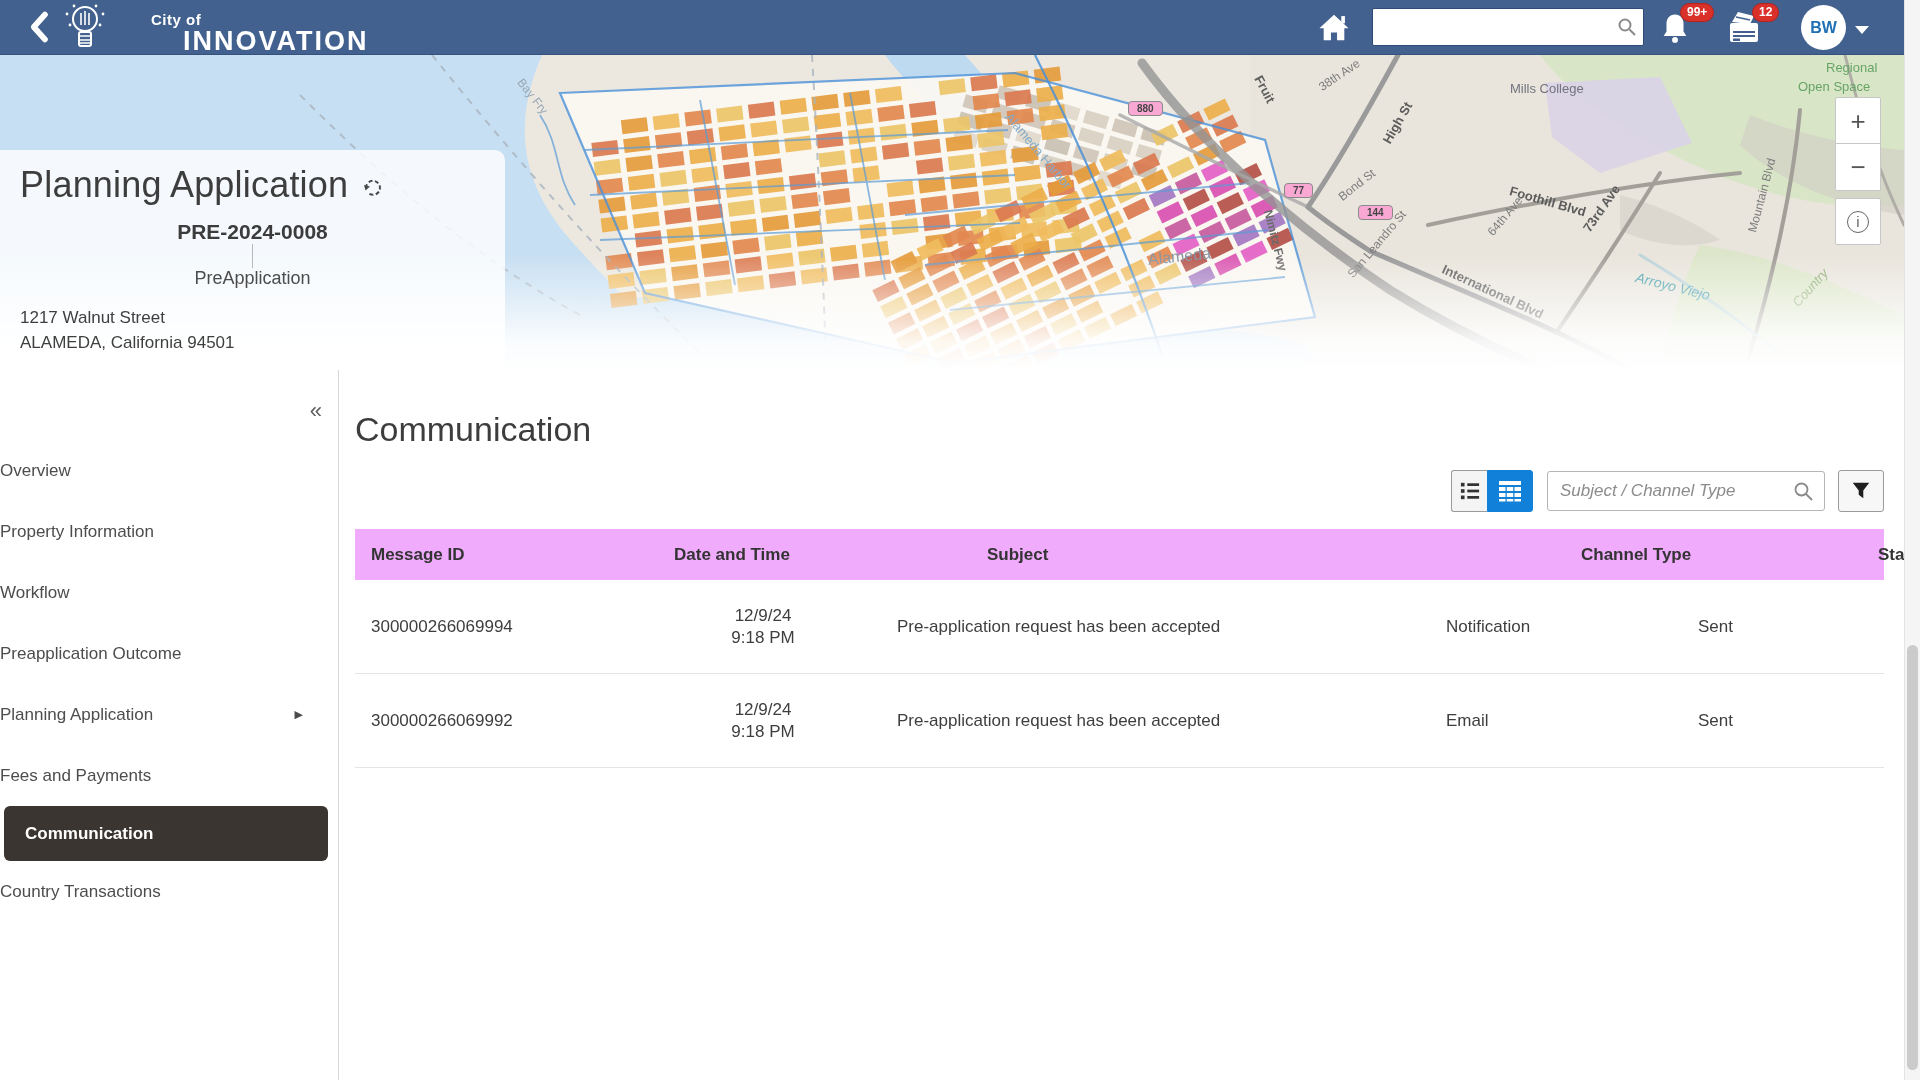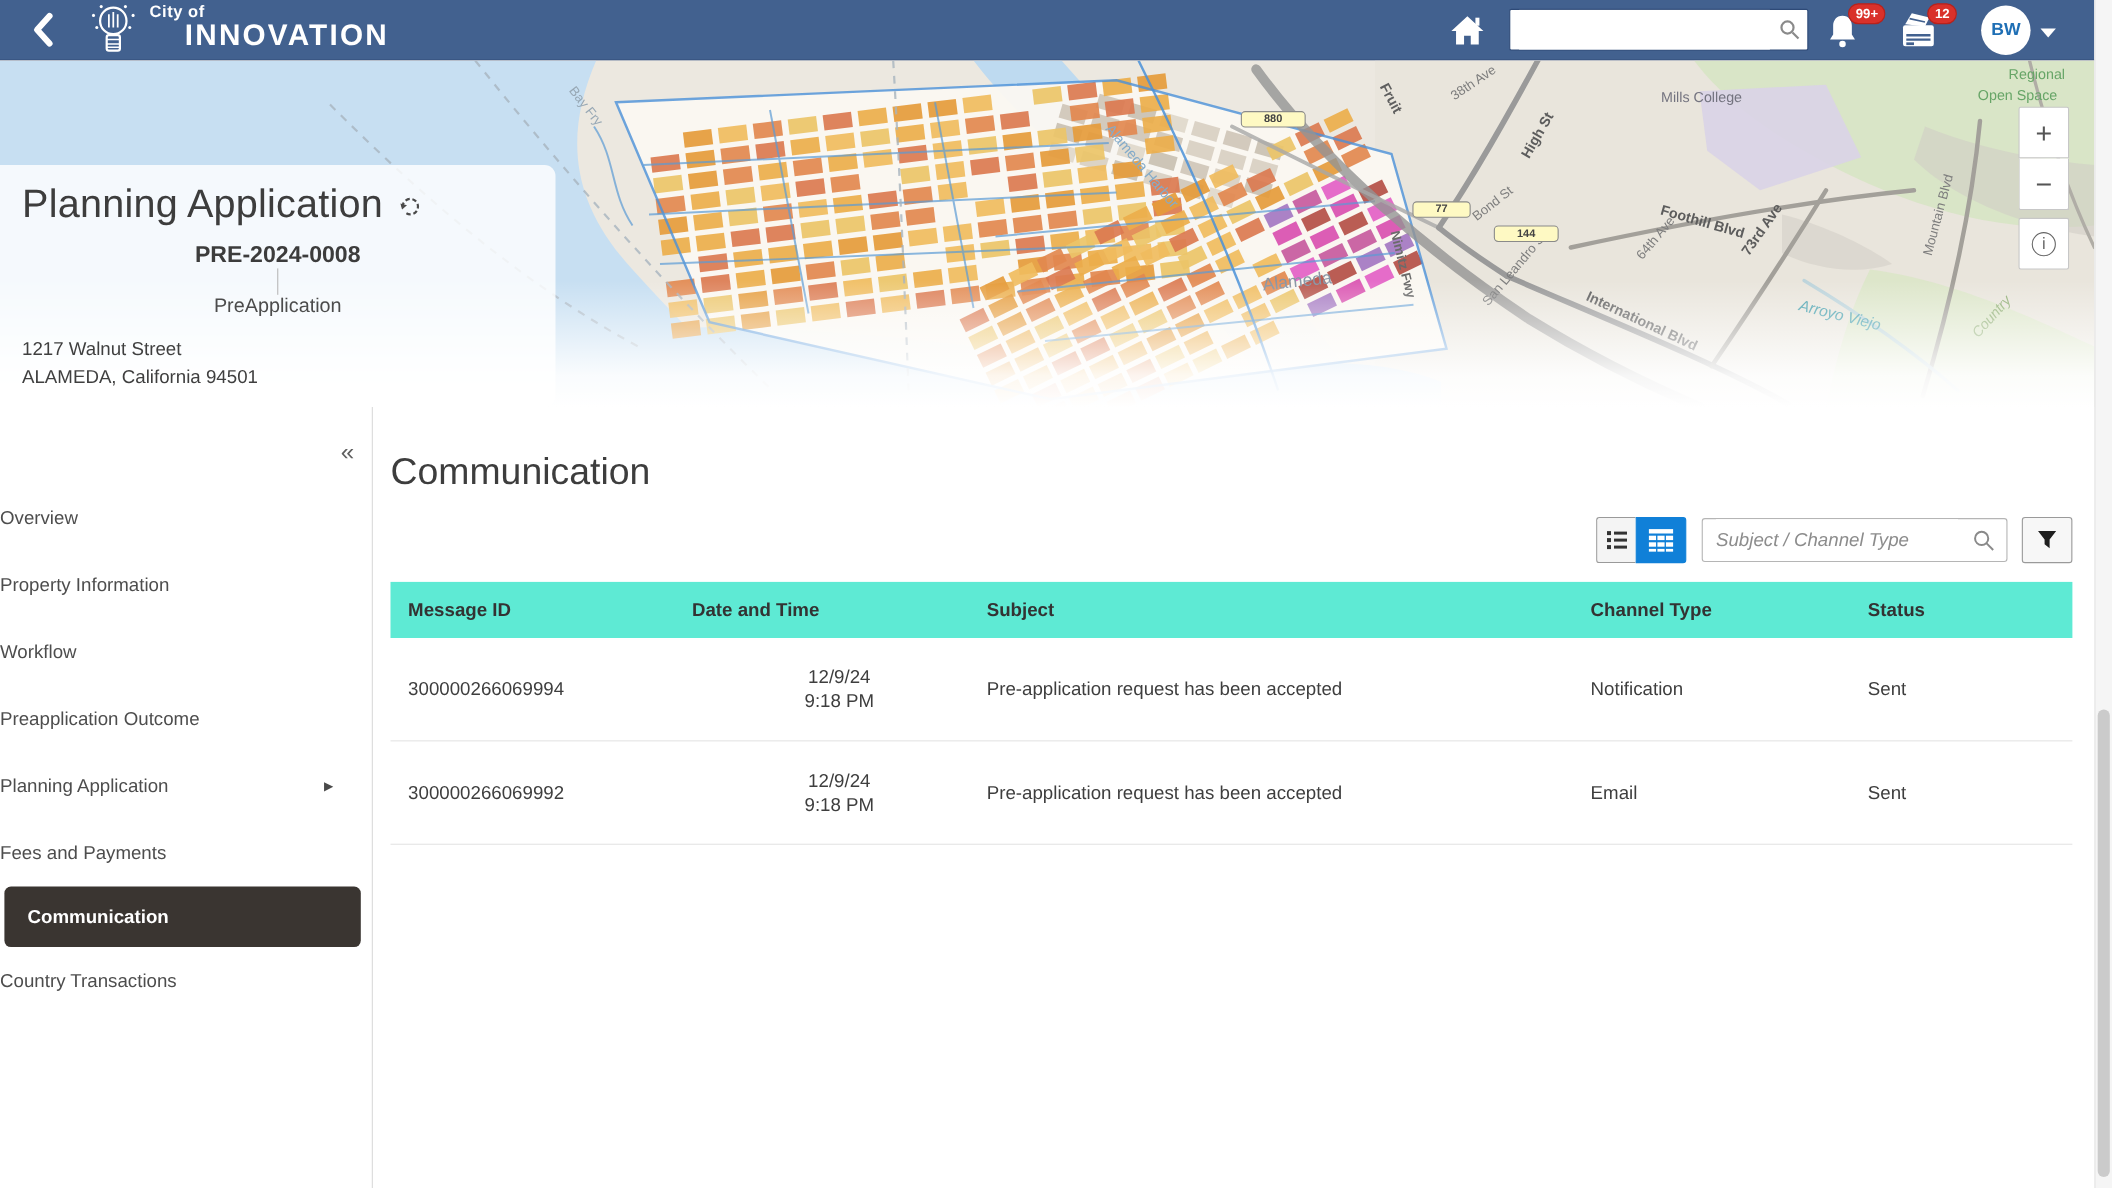--- a/index.html
+++ b/index.html
@@ -2,40 +2,40 @@
 <html><head>
 <meta charset="utf-8">
 <style>
   * { margin:0; padding:0; box-sizing:border-box; }
   html,body { width:1920px; height:1080px; background:#fff; font-family:"Liberation Sans", sans-serif; overflow:hidden; }
   .stage { position:absolute; left:0; top:0; width:1920px; height:1080px; background:#fff; }
 
   
   .navbar { position:absolute; left:0; top:0; width:1904px; height:55px; background:#42618f; border-bottom:1px solid #35517e; }
   .back-btn { position:absolute; left:22px; top:10px; width:36px; height:36px; background:none; border:none; cursor:pointer; }
-  .logo-wrap { position:absolute; left:80px; top:2px; display:flex; align-items:flex-start; }
+  .logo-wrap { position:absolute; left:62px; top:2px; display:flex; align-items:flex-end;gap:33px; }
   .logo-text { margin-left:10px; color:#fff; }
   .logo-line1 { font-size:15px; font-weight:700; letter-spacing:.5px; }
   .logo-line2 { font-size:27px; font-weight:700; letter-spacing:2px; line-height:26px;margin-left:32px; }
   .home-btn { position:absolute; left:1316px; top:11px; width:36px; height:34px; background:none; border:none; cursor:pointer; }
   .nav-search { position:absolute; left:1372px; top:8px; width:272px; height:38px; background:#fff; border:1px solid #2e4a77; border-radius:2px; }
   .nav-search input { position:absolute; left:8px; top:0; width:228px; height:36px; border:none; outline:none; font-size:15px; font-family:"Liberation Sans",sans-serif; }
   .nav-search svg { position:absolute; right:6px; top:8px; }
   .icon-btn { position:absolute; background:none; border:none; cursor:pointer; }
   .badge { position:absolute; background:#d9312a; color:#fff; font-size:12px; font-weight:700; border-radius:10px; padding:2px 6px; line-height:13px; border:1px solid #b6221c; }
   .avatar { position:absolute; left:1801px; top:5px; width:45px; height:45px; border-radius:50%; background:#fff; border:none; color:#1f6fb5; font-weight:700; font-size:16px; cursor:pointer; font-family:"Liberation Sans",sans-serif; }
   .caret-btn { position:absolute; left:1852px; top:23px; width:20px; height:14px; background:none; border:none; cursor:pointer; }
   .caret-btn::after { content:""; position:absolute; left:3px; top:3px; border-left:7px solid transparent; border-right:7px solid transparent; border-top:8px solid #fff; }
 
   
   .hero { position:absolute; left:0; top:55px; width:1904px; height:315px; overflow:hidden; background:#ece8e0; }
   .map-svg { position:absolute; left:0; top:0; }
   .map-labels { position:absolute; left:0; top:0; width:100%; height:100%; pointer-events:none; }
   .map-label { position:absolute; white-space:nowrap; transform-origin:left center; }
-  .shield { position:absolute; background:#fef9c3; border:1.5px solid #8a8a8a; border-radius:4px; color:#444; font-size:10px; font-weight:700; padding:1px 20px; }
+  .shield { position:absolute; background:#f9a8d4; border:1.5px solid #8a8a8a; border-radius:4px; color:#444; font-size:10px; font-weight:700; padding:1px 8px; }
   .hero-fade { position:absolute; left:0; bottom:0; width:100%; height:115px; background:linear-gradient(to bottom, rgba(255,255,255,0), rgba(255,255,255,.9) 75%, #fff 100%); pointer-events:none; }
   .hero-panel { position:absolute; left:0; top:95px; width:505px; height:220px; background:rgba(255,255,255,.82); border-radius:0 10px 10px 0; padding:14px 20px 0 20px; }
   .hero-title-row { display:flex; align-items:center; }
   .hero-title { font-size:36px; font-weight:400; color:#3d3d3d; letter-spacing:.2px; }
   .refresh-btn { margin-left:14px; margin-top:8px; background:none; border:none; cursor:pointer; }
   .hero-id-row { margin-top:14px; display:flex; align-items:center;flex-direction:column; }
   .record-id { font-size:21px; font-weight:600; color:#3c3c3c; }
   .vdiv { width:1px; height:24px; background:#b9b9b9; margin:0 16px; }
   .record-type { font-size:18px; color:#4c4c4c; }
   .hero-addr { margin-top:16px; font-size:17px; color:#3f3f3f; line-height:25px; }
@@ -62,21 +62,21 @@
   .tg-btn { width:36px; height:42px; border:1px solid #9a9a9a; background:#f4f4f4; cursor:pointer; display:flex; align-items:center; justify-content:center; }
   .tg-btn.list { border-radius:3px 0 0 3px; border-right:none; }
   .tg-btn.grid { width:46px; background:#1080d8; border-color:#1080d8; border-radius:0 3px 3px 0; }
   .searchbox { position:relative; width:278px; height:40px; border:1px solid #b5b5b5; border-radius:3px; margin-left:14px; background:#fff; }
   .searchbox input { position:absolute; left:12px; top:0; width:220px; height:38px; border:none; outline:none; font-size:17px; font-style:italic; color:#555; font-family:"Liberation Sans",sans-serif; }
   .searchbox input::placeholder { color:#8c8c8c; font-style:italic; }
   .searchbox svg { position:absolute; right:10px; top:9px; }
   .filter-btn { width:46px; height:42px; margin-left:13px; background:#f7f7f7; border:1px solid #9a9a9a; border-radius:3px; cursor:pointer; display:flex; align-items:center; justify-content:center; }
 
   .table { position:absolute; left:16px; top:159px; width:1529px; }
-  .t-head { display:grid; grid-template-columns:258px 268px 549px 252px 1fr; background:#5eead4; height:51px; align-items:center; padding-left:16px; }
+  .t-head { display:grid; grid-template-columns:258px 268px 549px 252px 1fr; background:#f0abfc; height:51px; align-items:center; padding-left:16px;gap:45px; }
   .t-head .th { font-size:17px; font-weight:700; color:#333; }
   .t-row { display:grid; grid-template-columns:258px 268px 549px 252px 1fr; height:94px; align-items:center; padding-left:16px; border-bottom:1px solid #e4e4e4; }
   .t-row .td { font-size:17px; color:#3e3e3e; }
   .td.dt { line-height:22px;text-align:center; }
 
   
   .scrollbar { position:absolute; right:0; top:0; width:16px; height:1080px; background:#f5f5f5; border-left:1px solid #e4e4e4; }
   .scroll-thumb { position:absolute; left:2px; width:11px; border-radius:6px; background:#cbcbcb; }
 </style>
 </head>

